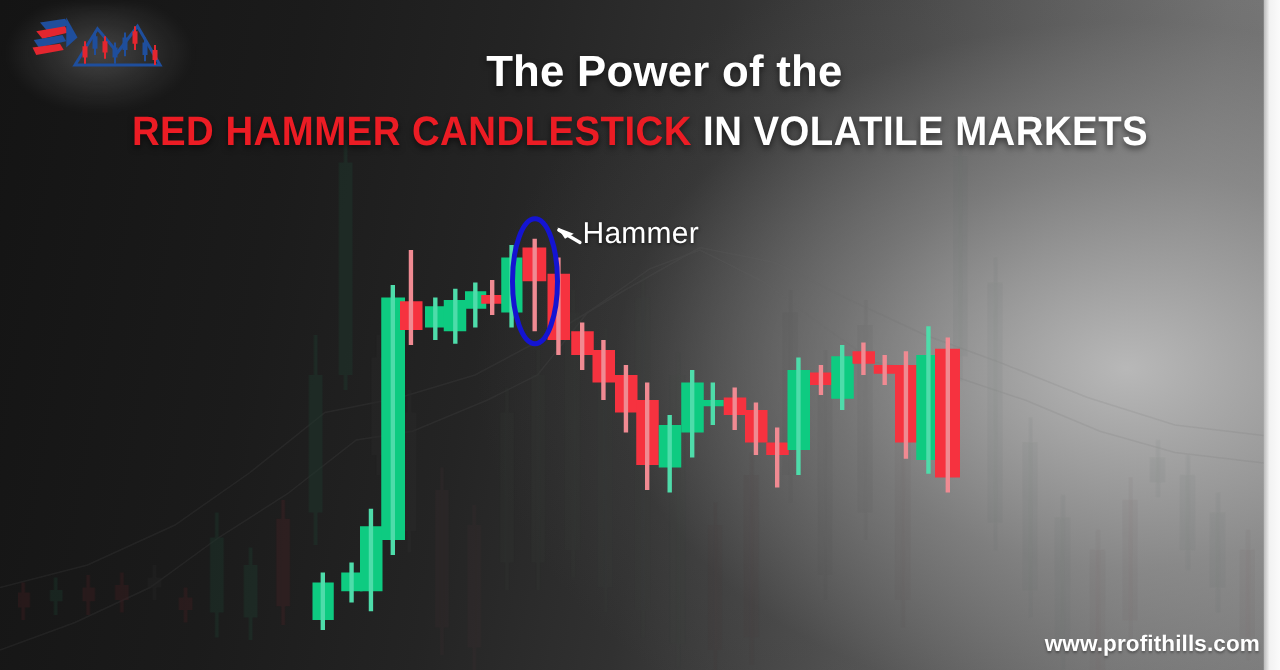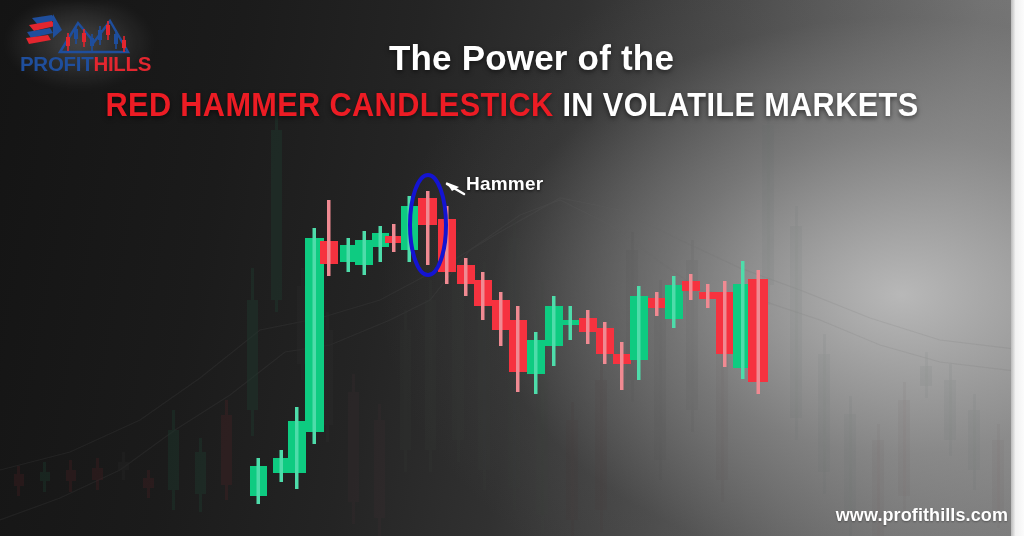--- a/index.html
+++ b/index.html
@@ -71,21 +71,21 @@
   #title-line2 .hl { color:#ec1c24; }
   #title-line2 .rest { color:#ffffff; }
 
   
   #chart-layer { position:absolute; inset:0; }
   #chart-layer svg { display:block; }
 
   
   #hammer-label {
     position:absolute; left:466px; top:173px;
-    color:#ffffff; font-size:19px; font-weight:bold;
+    color:#ffffff; font-size:24px; font-weight:normal;
     letter-spacing:0.2px;
     text-shadow:0 1px 3px rgba(0,0,0,0.7);
     white-space:nowrap;
   }
 
   
   #site-url {
     position:absolute; right:16px; bottom:10px;
     color:#ffffff; font-size:18px; font-weight:bold;
     letter-spacing:0.1px;
@@ -312,23 +312,20 @@
         <rect x="76" y="18" width="4" height="10" fill="#1f4e9c"></rect>
           <rect x="77.2" y="14" width="1.6" height="19" fill="#1f4e9c"></rect>
         <rect x="84" y="13" width="4" height="10" fill="#e3262f"></rect>
           <rect x="85.2" y="9" width="1.6" height="19" fill="#e3262f"></rect>
         <rect x="92" y="22" width="4" height="10" fill="#1f4e9c"></rect>
           <rect x="93.2" y="18" width="1.6" height="19" fill="#1f4e9c"></rect>
         <rect x="100" y="28" width="4" height="8" fill="#e3262f"></rect>
           <rect x="101.2" y="24" width="1.6" height="16" fill="#e3262f"></rect>
       </g>
     </svg>
-    <div id="logo-word">
-      <span class="p1">PROFIT</span><span class="p2">HILLS</span>
-    </div>
   </div>
 
   <div id="headline">
     <div id="title-line1">The Power of the</div>
     <div id="title-line2">
       <span class="hl">RED HAMMER CANDLESTICK</span><span class="rest"> IN VOLATILE MARKETS</span>
     </div>
   </div>
 
   <div id="hammer-label">Hammer</div>

